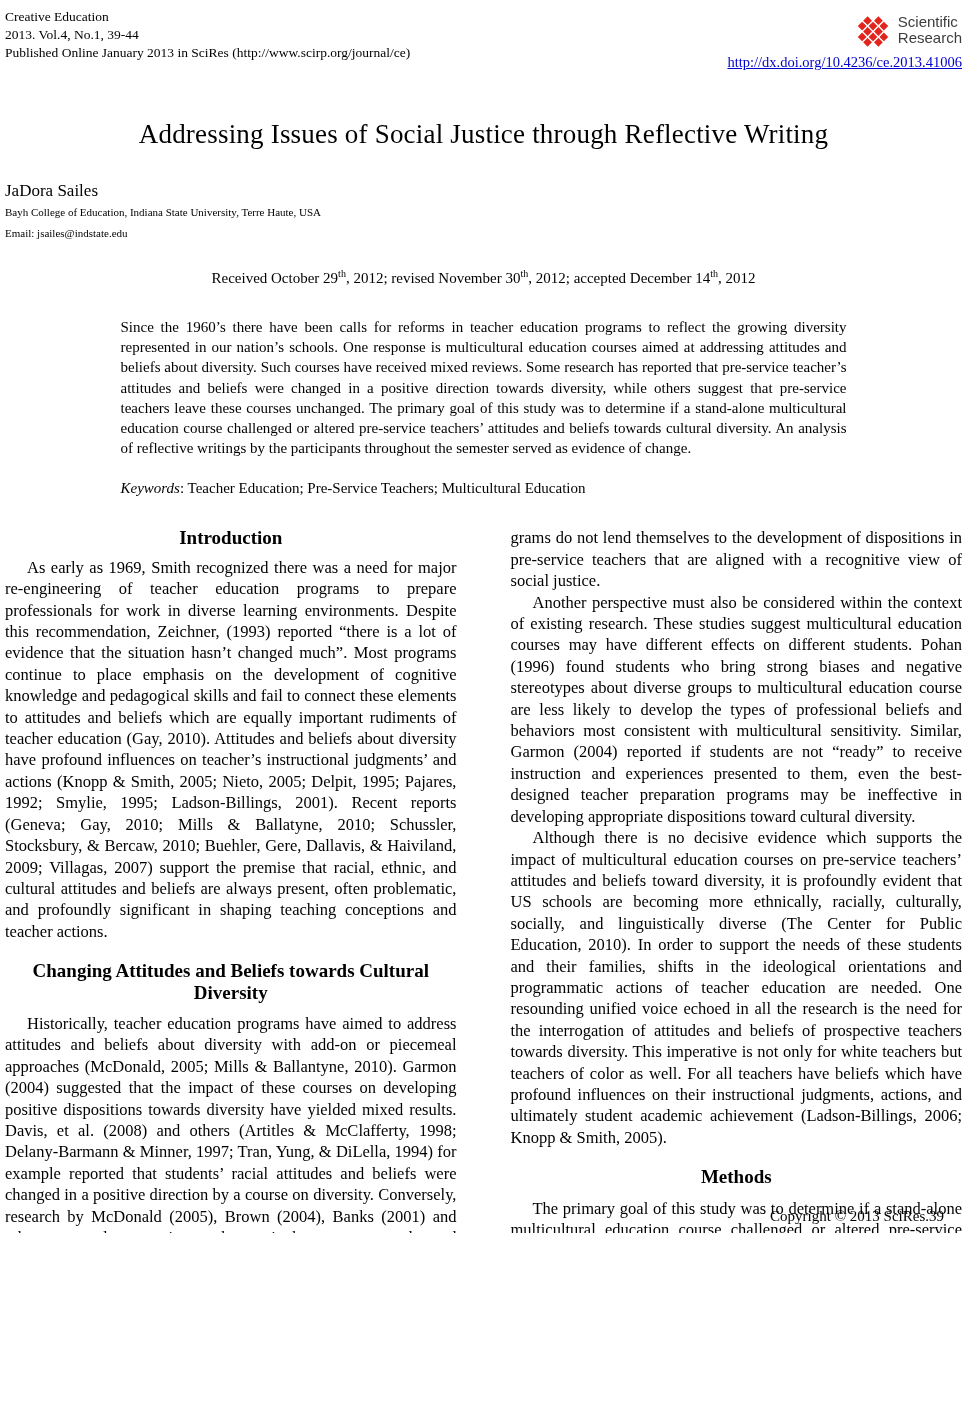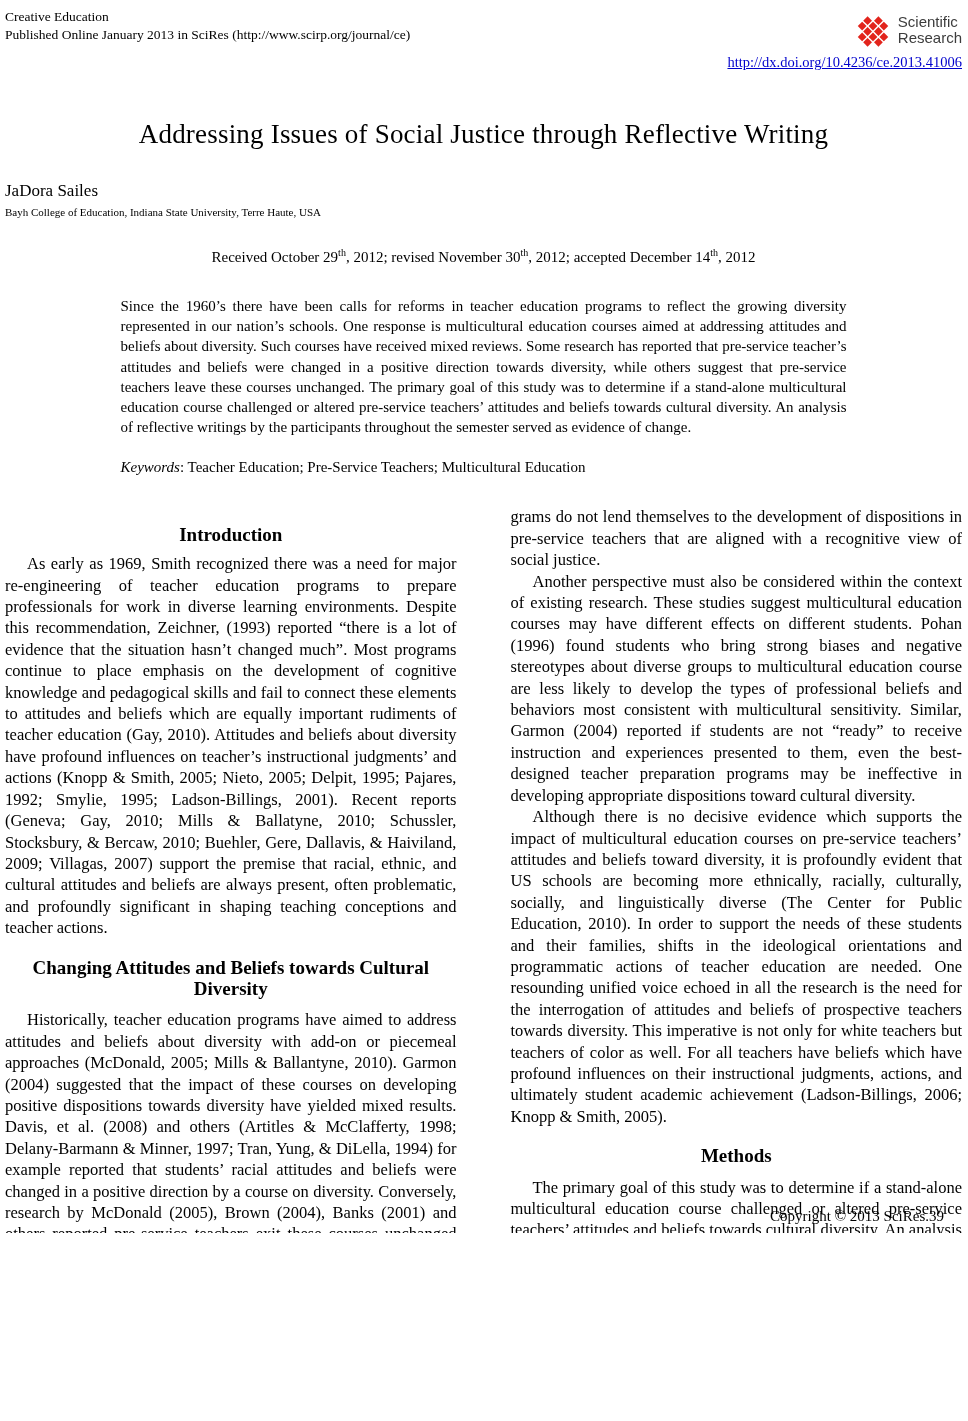--- a/index.html
+++ b/index.html
@@ -30,41 +30,42 @@
   .byline { text-align: left; margin-top: 30px; }
   .author { font-size: 17px; line-height: 22px; }
   .affil, .email { font-size: 11px; line-height: 21px; }
   .received { text-align: center; font-size: 15px; margin-top: 24px; }
   .received sup { font-size: 10px; }
   .abstract-wrap { width: 726px; margin: 30px auto 0 auto; }
   .abstract { font-size: 15px; line-height: 20.2px; text-align: justify; }
   .keywords { font-size: 15px; margin-top: 22px; }
   .keywords .kw-label { font-style: italic; }
   
-  .columns { display: flex; gap: 54px; margin-top: 30px; align-items: center; }
+  .columns { display: flex; gap: 54px; margin-top: 30px; }
   .col { width: 462px; font-size: 16.5px; line-height: 21.4px; text-align: justify; }
   .sec-heading { text-align: center; font-size: 19px; font-weight: bold; margin: 0 0 8px 0; }
   .sec-heading.mid { margin-top: 18px; margin-bottom: 10px; }
   .col p { margin: 0; }
   .col p.indent { text-indent: 22px; }
   
   .footer {
     position: absolute; left: 5px; right: 24px; bottom: 8px;
     display: flex; justify-content: flex-end;
     font-size: 15px;
   }
 </style>
 </head>
 <body>
 
 <div class="page">
 
   <div class="hdr">
     <div class="hdr-left">
       <div>Creative Education</div>
+      <div>2013. Vol.4, No.1, 39-44</div>
       <div>Published Online January 2013 in SciRes (http://www.scirp.org/journal/ce)</div>
     </div>
     <div class="hdr-right">
       <div class="logo-row">
         <svg width="46" height="44" viewBox="0 0 48 44" aria-hidden="true">
           <g transform="translate(24,2) rotate(45)" fill="#e2241c">
             <rect x="8" y="0" width="6.5" height="6.5"></rect>
             <rect x="16" y="0" width="6.5" height="6.5"></rect>
             <rect x="0" y="8" width="6.5" height="6.5"></rect>
             <rect x="8" y="8" width="6.5" height="6.5"></rect>
@@ -85,20 +86,21 @@
       </div>
       <a class="doi-link" href="#">http://dx.doi.org/10.4236/ce.2013.41006</a>
     </div>
   </div>
 
   <h1 class="title">Addressing Issues of Social Justice through Reflective Writing</h1>
 
   <div class="byline">
     <div class="author">JaDora Sailes</div>
     <div class="affil">Bayh College of Education, Indiana State University, Terre Haute, USA</div>
+    <div class="email">Email: jsailes@indstate.edu</div>
   </div>
 
   <div class="received">
     <span>Received October 29</span><sup>th</sup><span>, 2012; revised November 30</span><sup>th</sup><span>, 2012; accepted December 14</span><sup>th</sup><span>, 2012</span>
   </div>
 
   <div class="abstract-wrap">
     <div class="abstract">Since the 1960’s there have been calls for reforms in teacher education programs to reflect the growing diversity represented in our nation’s schools. One response is multicultural education courses aimed at addressing attitudes and beliefs about diversity. Such courses have received mixed reviews. Some research has reported that pre-service teacher’s attitudes and beliefs were changed in a positive direction towards diversity, while others suggest that pre-service teachers leave these courses unchanged. The primary goal of this study was to determine if a stand-alone multicultural education course challenged or altered pre-service teachers’ attitudes and beliefs towards cultural diversity. An analysis of reflective writings by the participants throughout the semester served as evidence of change.</div>
     <div class="keywords">
       <span class="kw-label">Keywords</span><span>: Teacher Education; Pre-Service Teachers; Multicultural Education</span>

